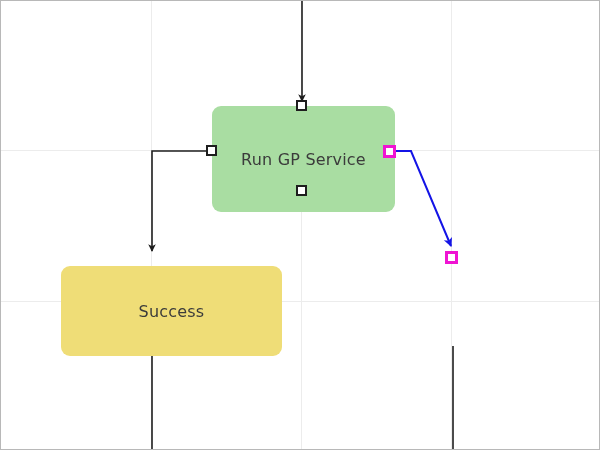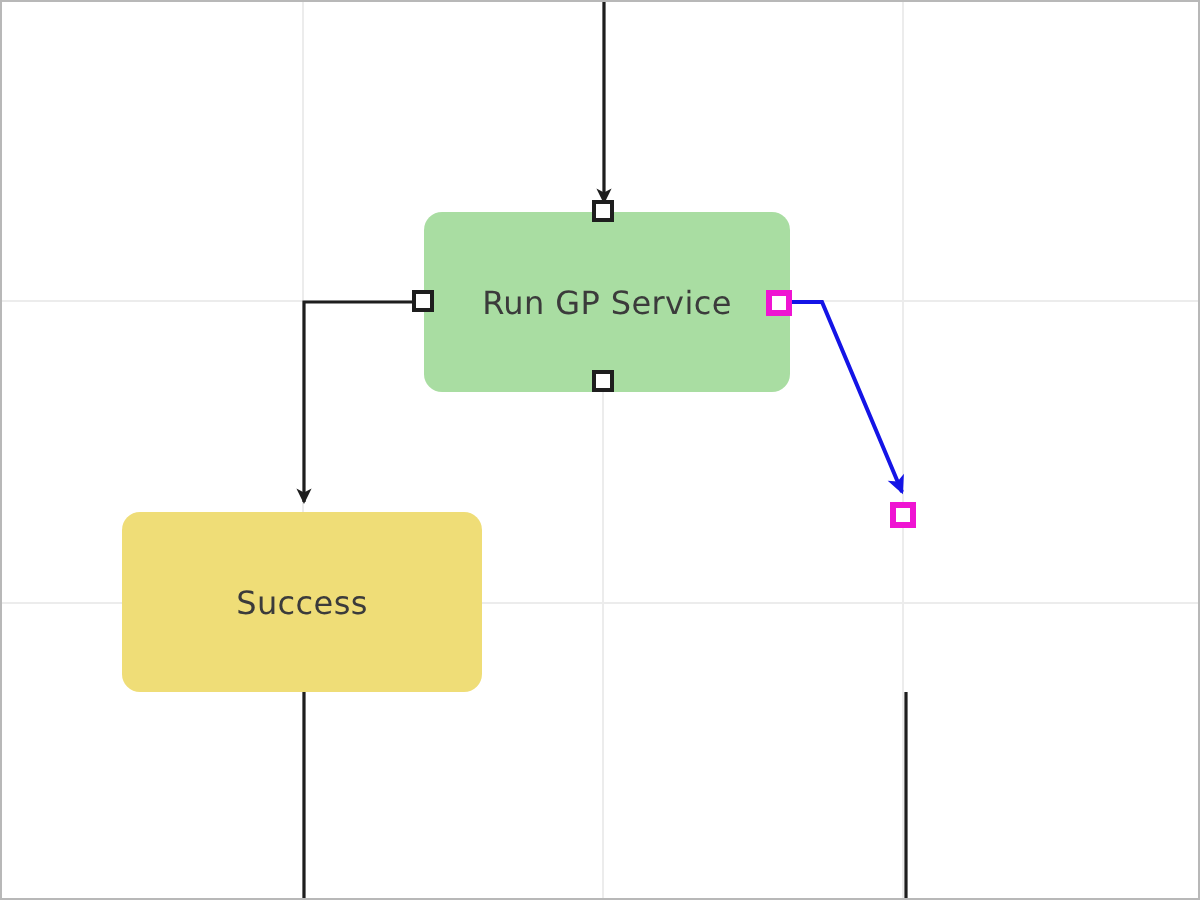--- a/index.html
+++ b/index.html
@@ -90,25 +90,25 @@
 
     <polyline points="395,150 410,150 450,245" fill="none" stroke="#1414e6" stroke-width="2" stroke-linejoin="miter" marker-end="url(#arrow-blue)"></polyline>
 
     <polyline points="151,345 151,450" fill="none" stroke="#1e1e1e" stroke-width="1.6"></polyline>
 
     <polyline points="452,345 452,450" fill="none" stroke="#1e1e1e" stroke-width="1.6"></polyline>
   </svg>
 
   <div class="node-layer">
 
-    <div class="node" style="left:211px; top:105px; width:183px; height:90px; background:#a9dda2;">
+    <div class="node" style="left:211px; top:105px; width:183px; height:106px; background:#a9dda2;">
       <span class="node-label">Run GP Service</span>
     </div>
 
-    <div class="node" style="left:60px; top:255px; width:180px; height:90px; background:#efdd77;">
+    <div class="node" style="left:60px; top:265px; width:221px; height:90px; background:#efdd77;">
       <span class="node-label">Success</span>
     </div>
 
 
   </div>
 
   <div class="port-layer">
     <div class="port" style="left:295px; top:99px;"></div>
     <div class="port" style="left:205px; top:144px;"></div>
     <div class="port" style="left:295px; top:184px;"></div>

